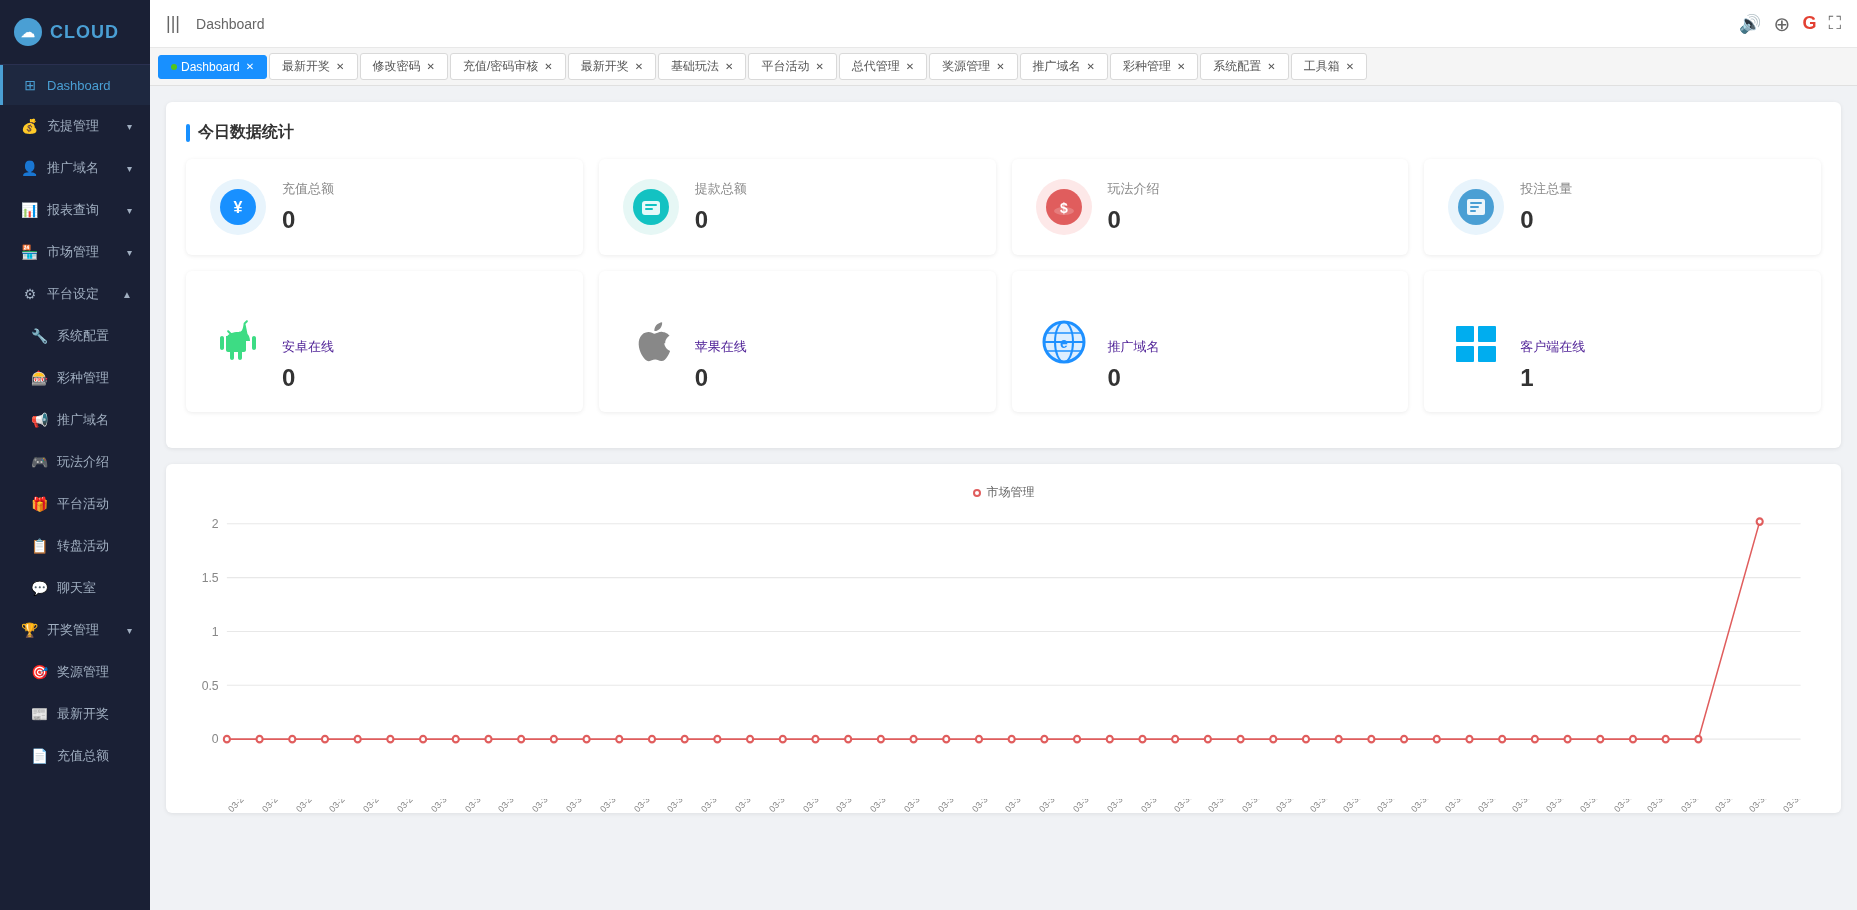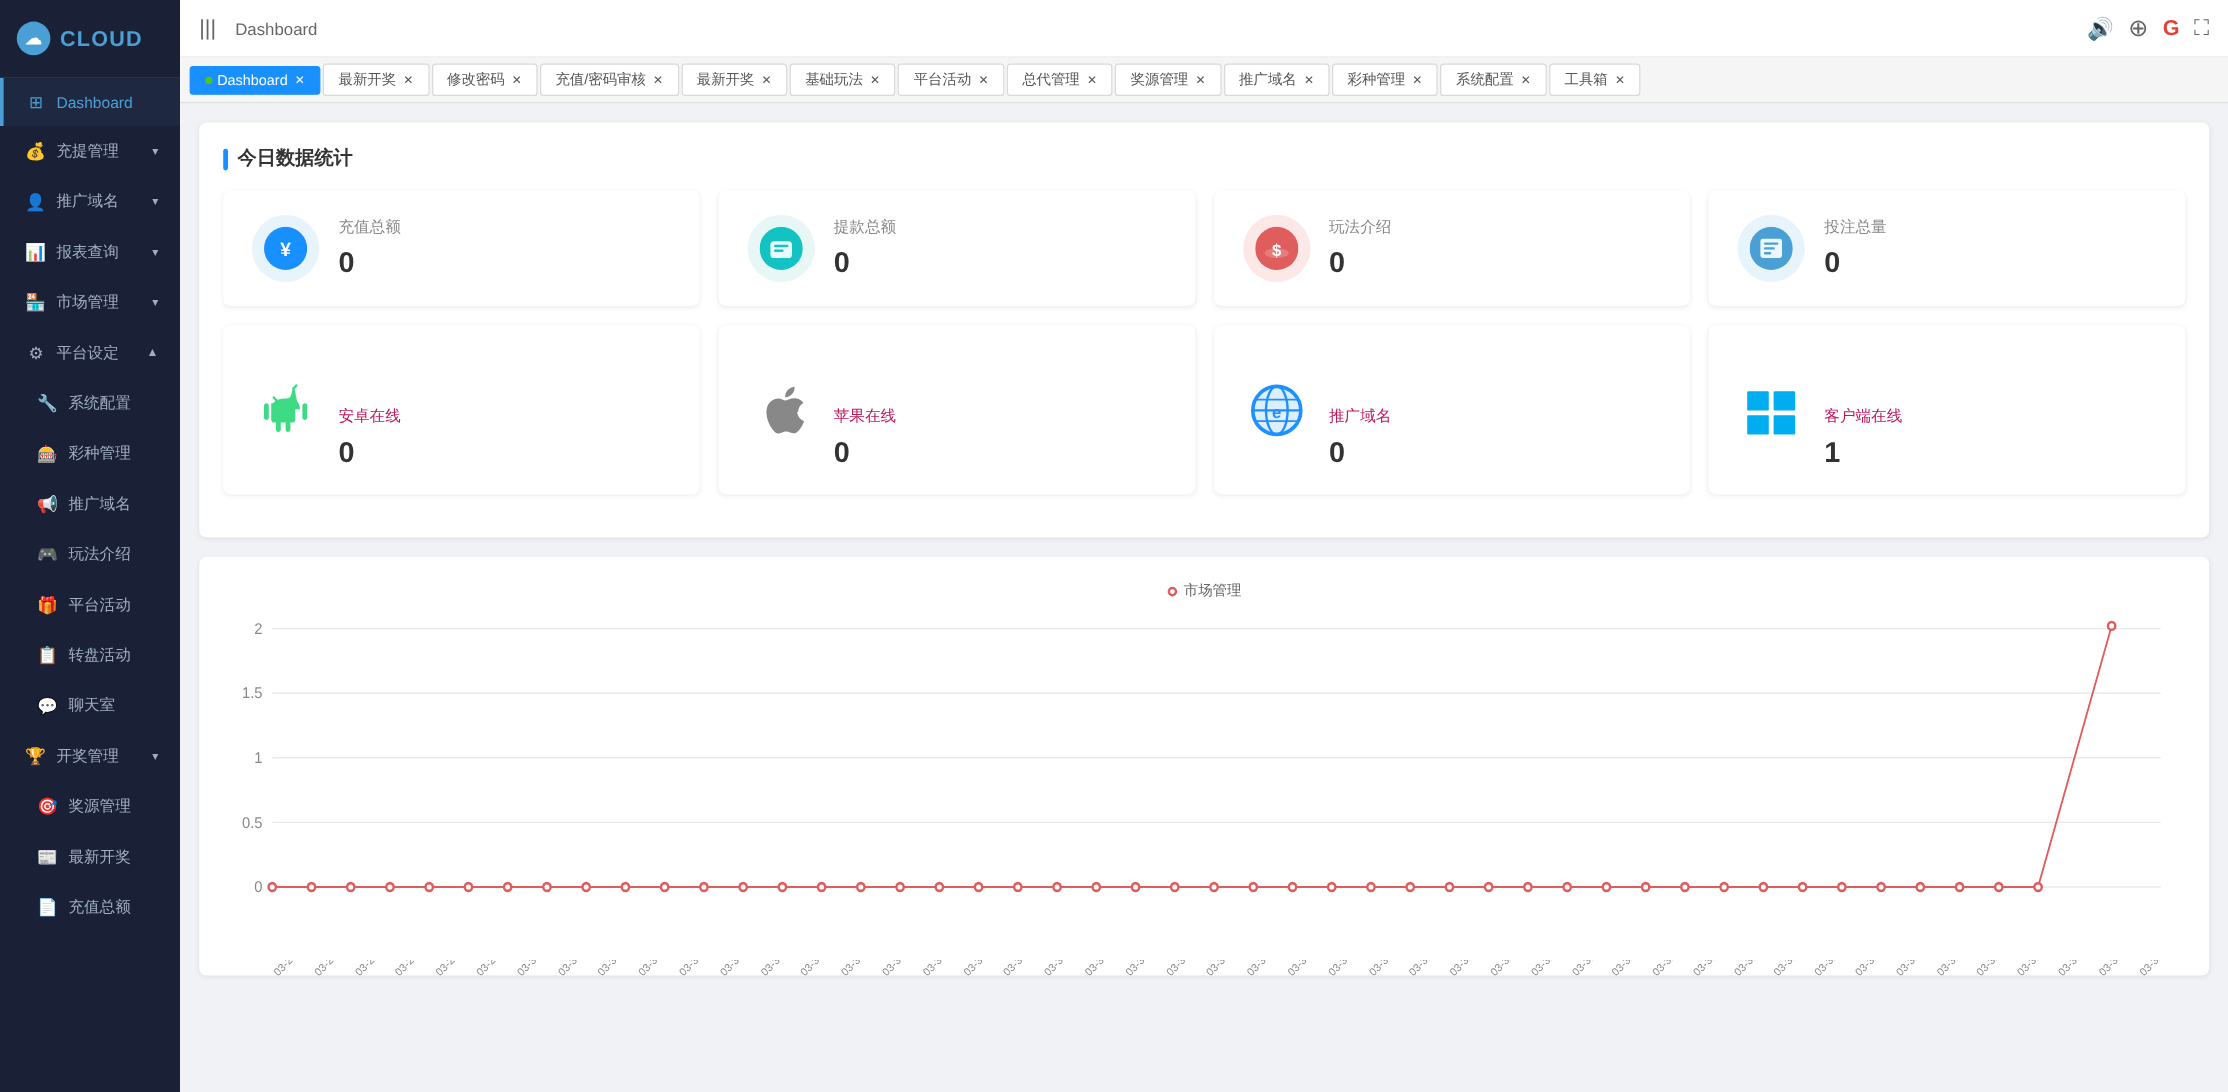--- a/index.html
+++ b/index.html
@@ -226,21 +226,21 @@
       width: 56px; height: 56px;
       display: flex;
       align-items: center;
       justify-content: center;
       font-size: 36px;
       flex-shrink: 0;
     }
     .online-info { flex: 1; }
     .online-label {
       font-size: 13px;
-      color: #be185d;
+      color: #4c1d95;
       margin-bottom: 8px;
       margin-top: 47px;
     }
     .online-value {
       font-size: 24px;
       font-weight: bold;
       color: #333;
     }
 
     

